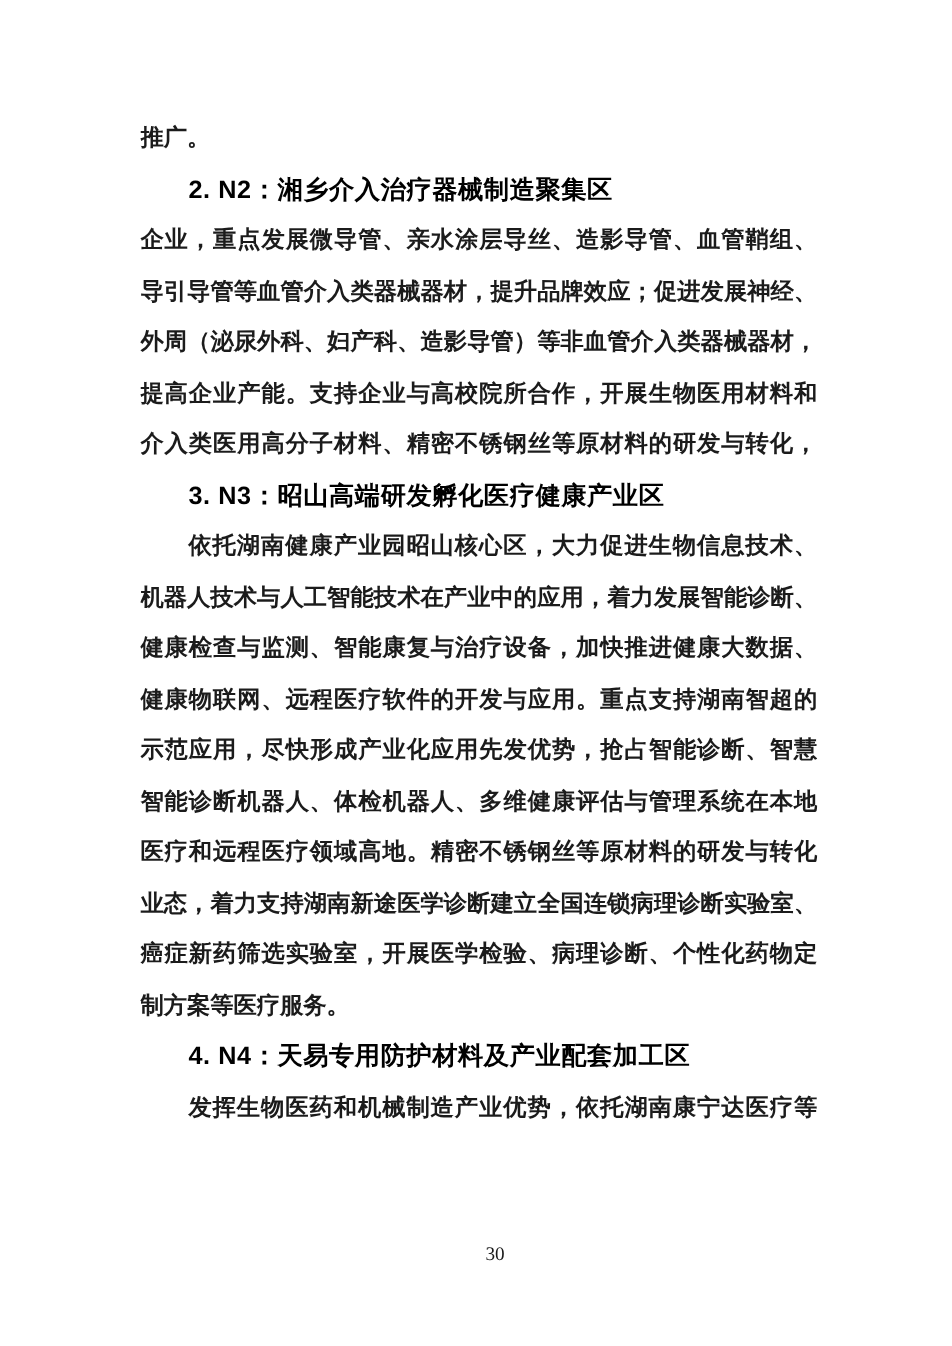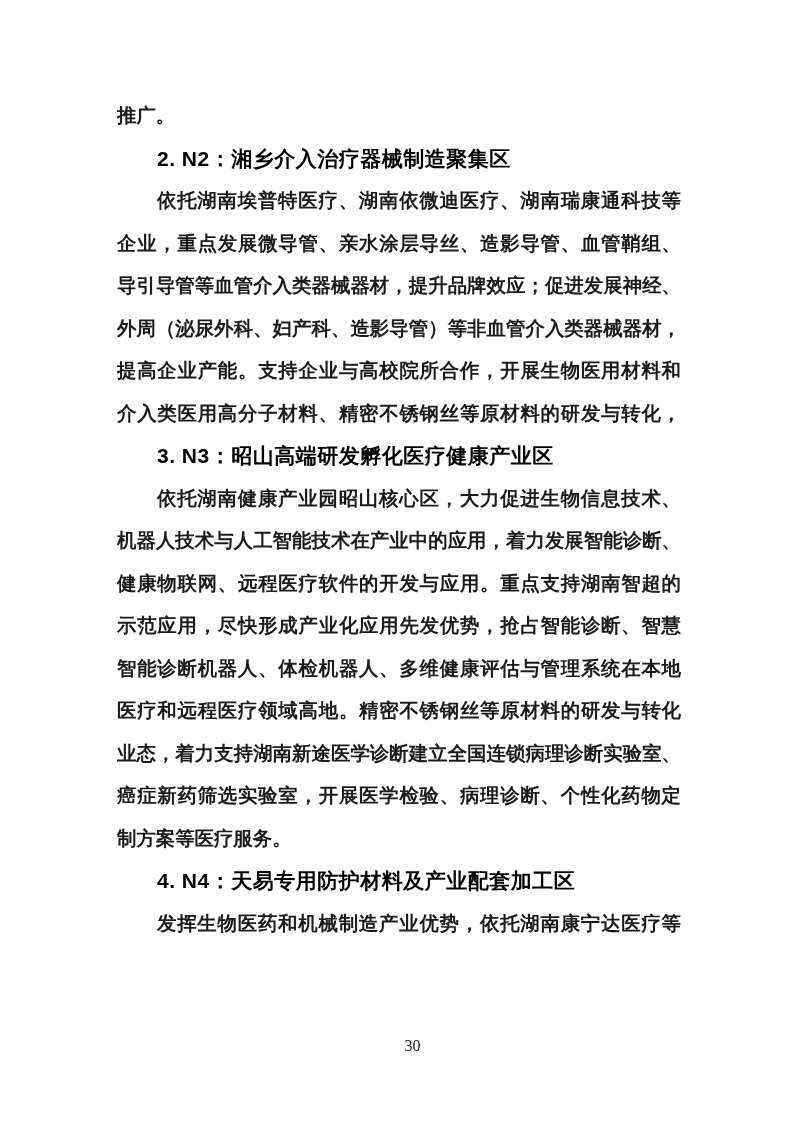--- a/index.html
+++ b/index.html
@@ -68,30 +68,30 @@
 </style>
 </head>
 <body>
 
 <div class="page">
   <div class="content">
 
     <div class="line end">推广。</div>
 
     <h2 class="heading">2. N2：湘乡介入治疗器械制造聚集区</h2>
-    <div class="line first">依托湖南埃普特医疗、湖南依微迪医疗、湖南瑞康通科技等</div>
     <div class="line">企业，重点发展微导管、亲水涂层导丝、造影导管、血管鞘组、</div>
     <div class="line">导引导管等血管介入类器械器材，提升品牌效应；促进发展神经、</div>
     <div class="line">外周（泌尿外科、妇产科、造影导管）等非血管介入类器械器材，</div>
     <div class="line">提高企业产能。支持企业与高校院所合作，开展生物医用材料和</div>
     <div class="line">介入类医用高分子材料、精密不锈钢丝等原材料的研发与转化，</div>
 
     <h2 class="heading">3. N3：昭山高端研发孵化医疗健康产业区</h2>
     <div class="line first">依托湖南健康产业园昭山核心区，大力促进生物信息技术、</div>
     <div class="line">机器人技术与人工智能技术在产业中的应用，着力发展智能诊断、</div>
+    <div class="line">健康检查与监测、智能康复与治疗设备，加快推进健康大数据、</div>
     <div class="line">健康物联网、远程医疗软件的开发与应用。重点支持湖南智超的</div>
     <div class="line">示范应用，尽快形成产业化应用先发优势，抢占智能诊断、智慧</div>
     <div class="line">智能诊断机器人、体检机器人、多维健康评估与管理系统在本地</div>
     <div class="line">医疗和远程医疗领域高地。精密不锈钢丝等原材料的研发与转化</div>
     <div class="line">业态，着力支持湖南新途医学诊断建立全国连锁病理诊断实验室、</div>
     <div class="line">癌症新药筛选实验室，开展医学检验、病理诊断、个性化药物定</div>
     <div class="line end">制方案等医疗服务。</div>
 
     <h2 class="heading">4. N4：天易专用防护材料及产业配套加工区</h2>
     <div class="line first">发挥生物医药和机械制造产业优势，依托湖南康宁达医疗等</div>

